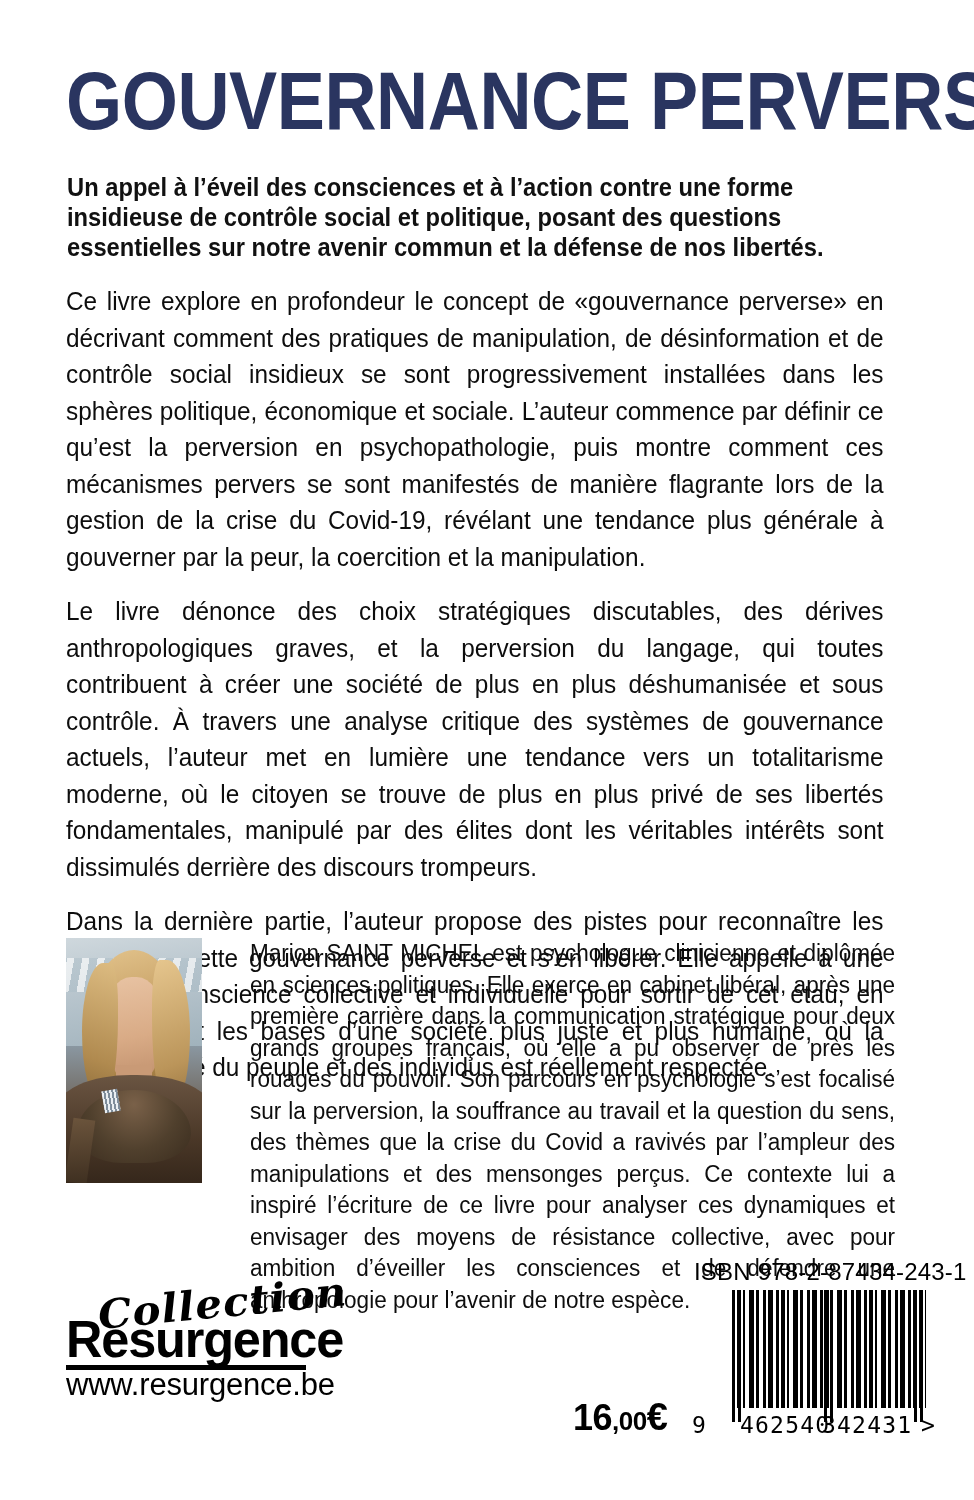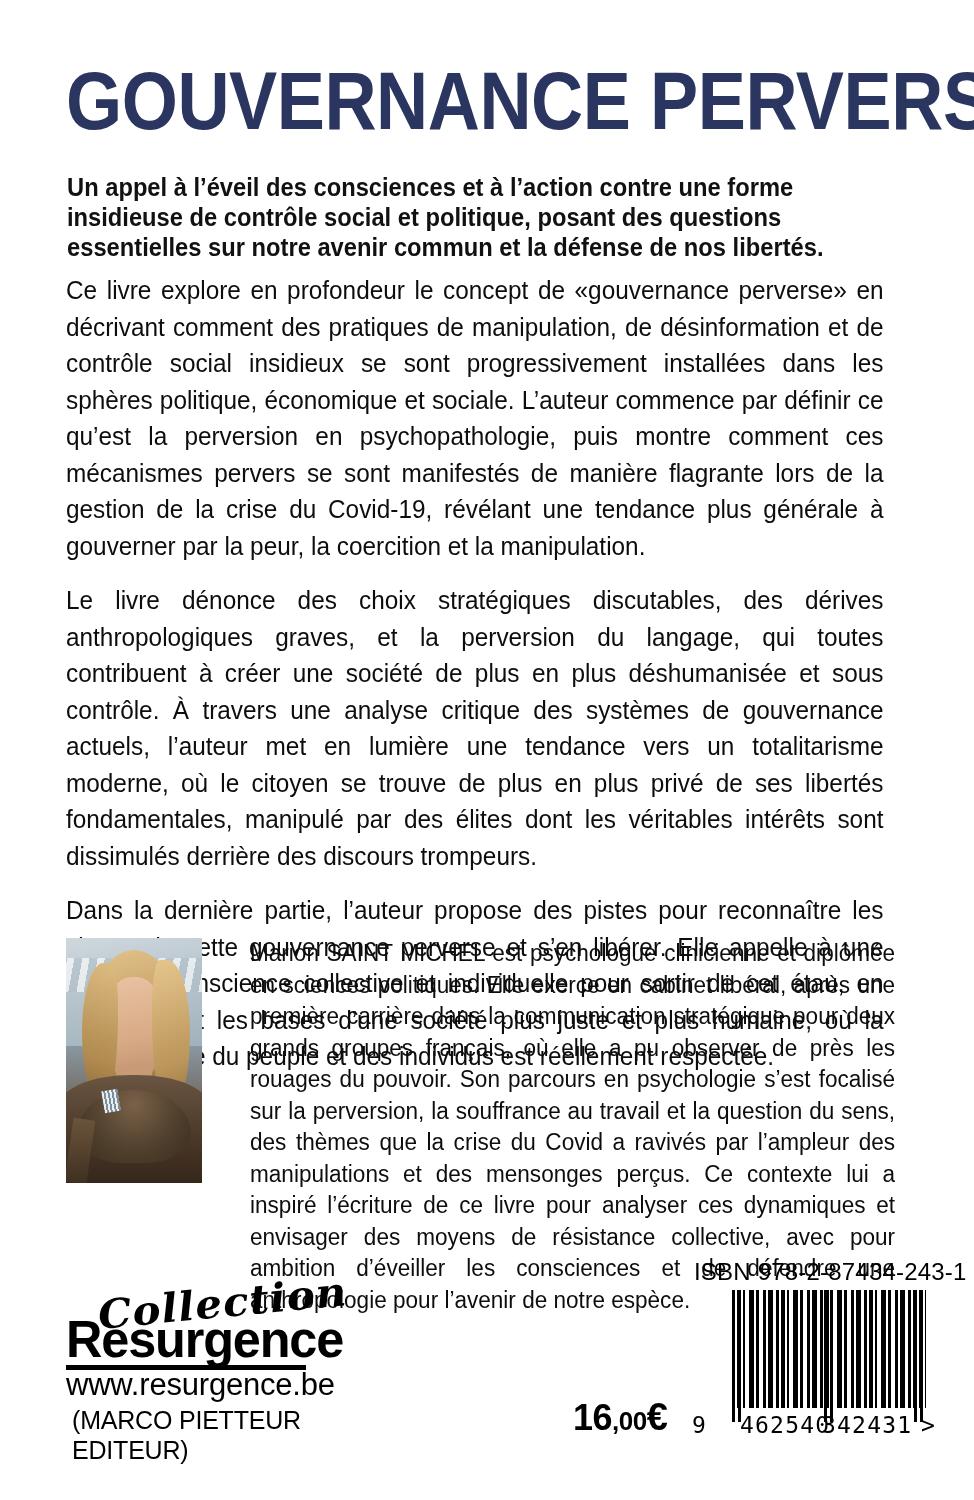--- a/index.html
+++ b/index.html
@@ -51,21 +51,21 @@
     color: #111111;
     transform: scaleX(0.93);
     transform-origin: left top;
     text-align: left;
   }
 
   
   .body-wrap {
     position: absolute;
     left: 66px;
-    top: 272px;
+    top: 283px;
     width: 856px;
   }
   .para {
     font-size: 25.5px;
     line-height: 36.5px;
     text-align: justify;
     text-justify: inter-word;
     color: #0d0d0d;
     margin: 0 0 18px 0;
     transform: scaleX(0.955);
@@ -335,21 +335,20 @@
     <div class="bio-text">Marion SAINT MICHEL est psychologue clinicienne et diplômée en sciences politiques. Elle exerce en cabinet libéral, après une première carrière dans la communication stratégique pour deux grands groupes français, où elle a pu observer de près les rouages du pouvoir. Son parcours en psychologie s’est focalisé sur la perversion, la souffrance au travail et la question du sens, des thèmes que la crise du Covid a ravivés par l’ampleur des manipulations et des mensonges perçus. Ce contexte lui a inspiré l’écriture de ce livre pour analyser ces dynamiques et envisager des moyens de résistance collective, avec pour ambition d’éveiller les consciences et de défendre une anthropologie pour l’avenir de notre espèce.</div>
   </div>
 
   <div class="logo-block">
     <div class="logo-marks">
       <div class="logo-script">Collection</div>
       <div class="logo-main">Resurgence</div>
       <div class="logo-rule"></div>
     </div>
     <div class="logo-url">www.resurgence.be</div>
-    <div class="logo-editor">(MARCO PIETTEUR EDITEUR)</div>
   </div>
 
   <div class="price">
     <span class="main">16</span><span class="cents">,00</span><span class="cur">€</span>
   </div>
 
   <div class="isbn-text">ISBN 978-2-87434-243-1</div>
 
   <div class="barcode-box">
     <div class="barcode-bars"></div>

